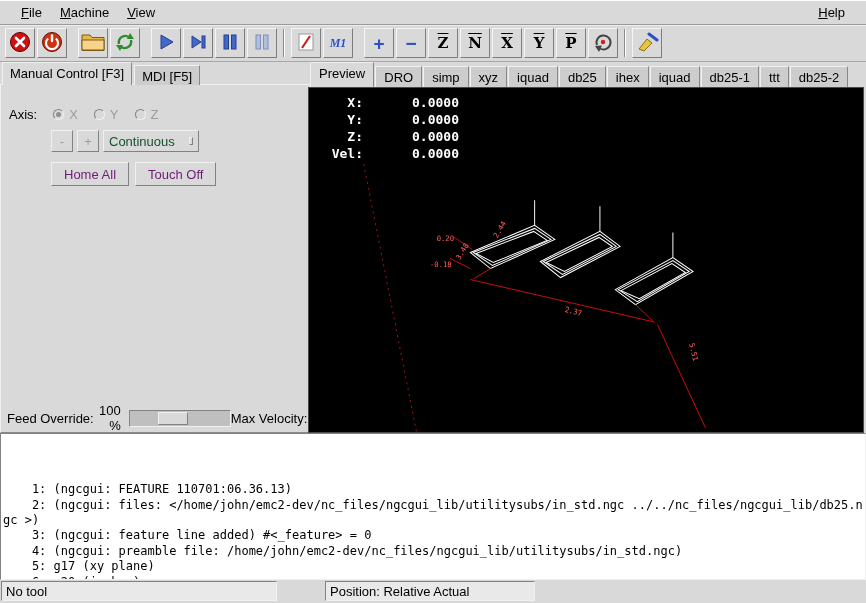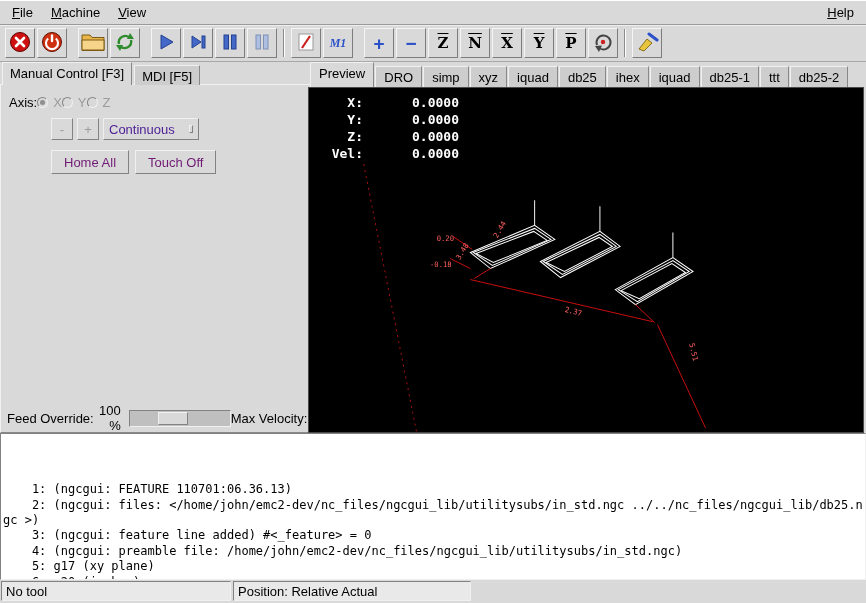--- a/index.html
+++ b/index.html
@@ -2,21 +2,21 @@
 <html><head>
 <meta charset="utf-8">
 <style>
   * { margin:0; padding:0; box-sizing:border-box; }
   html,body { width:866px; height:603px; }
   body { font-family:"Liberation Sans",sans-serif; font-size:13px; background:#d9d9d9; color:#000; }
   .app { position:relative; width:866px; height:603px; background:#d9d9d9; overflow:hidden; }
 
   
   .menubar { position:absolute; top:0; left:0; right:0; height:25px; display:flex; align-items:center;
-             padding:0 3px; background:#d9d9d9; border-bottom:1px solid #9a9a9a; box-shadow:inset 0 1px 0 #fff; }
+             padding:0 12px; background:#d9d9d9; border-bottom:1px solid #9a9a9a; box-shadow:inset 0 1px 0 #fff; }
   .menu-item { padding:3px 9px; cursor:default; }
   .menu-item.help { margin-left:auto; }
 
   
   .toolbar { position:absolute; top:25px; left:0; right:0; height:37px; display:flex; align-items:center;
              padding:2px 4px; background:#d9d9d9; border-bottom:1px solid #a8a8a8; box-shadow:inset 0 1px 0 #eee; }
   .tbtn { width:30px; height:30px; background:#d9d9d9; border:1px solid;
           border-color:#f5f5f5 #7d7d7d #7d7d7d #f5f5f5; display:flex; align-items:center; justify-content:center;
           margin:16px 1px; padding:0; cursor:default; }
   .tgap { width:9px; }
@@ -30,29 +30,29 @@
 
   
   .left-panel { position:absolute; top:62px; left:0; width:336px; height:371px; }
   .ltabs { position:absolute; top:0; left:2px; height:23px; display:flex; align-items:flex-end; z-index:2; }
   .ltab { padding:3px 7px 2px; background:#cdcdcd; border:1px solid; border-color:#f0f0f0 #888 #888 #f0f0f0;
           border-bottom:none; margin-right:2px; height:20px; white-space:nowrap; }
   .ltab.active { background:#d9d9d9; height:23px; }
   .lbody { position:absolute; top:22px; bottom:0; left:0; right:0; background:#d9d9d9;
            border:1px solid; border-color:#f0f0f0 #888 #888 #f0f0f0; display:flex; flex-direction:column;
            padding:8px 4px 2px 6px; }
-  .axis-row { display:flex; align-items:flex-end; margin:2px 0 8px 2px; }
+  .axis-row { display:flex; align-items:flex-end; gap:16px; margin:14px 0 8px 2px; }
   .radio { display:flex; align-items:center; gap:5px; color:#9c9c9c; }
   .rdot { position:relative; width:11px; height:11px; border-radius:50%; background:#d9d9d9;
           border:1px solid; border-color:#828282 #f0f0f0 #f0f0f0 #828282; }
   .radio.selected .rdot::after { content:""; position:absolute; left:2px; top:2px; width:5px; height:5px;
           border-radius:50%; background:#8e8e8e; }
   .jog-row { display:flex; align-items:center; gap:4px; margin:0 0 10px 44px; }
   .sbtn { width:22px; height:22px; color:#9c9c9c; font-size:13px; display:flex; align-items:center; justify-content:center; }
-  .optmenu { height:22px; width:96px; display:flex; align-items:center; padding:0 5px; color:#4c1d95;gap:14px; }
+  .optmenu { height:22px; width:96px; display:flex; align-items:center; padding:0 5px; color:#14532d;gap:14px; }
   .opt-ind { width:13px; height:8px; margin-left:auto; border:1px solid; border-color:#f0f0f0 #828282 #828282 #f0f0f0; background:#d9d9d9; }
   .home-row { display:flex; gap:6px; margin-left:44px; }
   .dbtn { height:24px; padding:0 12px; color:#701a75; font-size:13px; display:flex; align-items:center; }
   .sliders { margin-top:auto; display:flex; flex-direction:row; padding-bottom:1px; }
   .slider-row { display:flex; align-items:center; height:22px; }
   .s-label { flex:0 0 92px; }
   .s-value { flex:1; text-align:right; padding-right:8px; }
   .trough { position:relative; flex:0 0 102px; height:17px; background:#bfbfbf;
             border:1px solid; border-color:#828282 #f0f0f0 #f0f0f0 #828282; }
   .slider-handle { position:absolute; top:1px; left:0; width:30px; height:13px; background:#d9d9d9;
@@ -78,22 +78,22 @@
            border:1px solid; border-color:#828282 #f0f0f0 #f0f0f0 #828282; overflow:hidden;
            font-family:"DejaVu Sans Mono",monospace; font-size:12px; line-height:15.4px;
            padding:2px 0 0 2px; white-space:pre; }
 
   
   .statusbar { position:absolute; bottom:0; left:0; right:0; height:23px; display:flex; align-items:stretch;
                padding:1px 1px 2px 1px; gap:2px; background:#d9d9d9; }
   .sb-cell { border:1px solid; border-color:#828282 #f0f0f0 #f0f0f0 #828282; background:#e9e9e9;
              padding:2px 4px; line-height:15px; overflow:hidden; white-space:nowrap; }
   .sb-estop { width:115px; }
-  .sb-tool { width:230px; }
-  .sb-pos { width:238px; }
+  .sb-tool { width:276px; }
+  .sb-pos { width:210px;margin-left:46px; }
 </style>
 </head>
 <body>
 
 <div class="app">
 
   <div class="menubar">
     <span class="menu-item"><u>F</u>ile</span>
     <span class="menu-item"><u>M</u>achine</span>
     <span class="menu-item"><u>V</u>iew</span>

